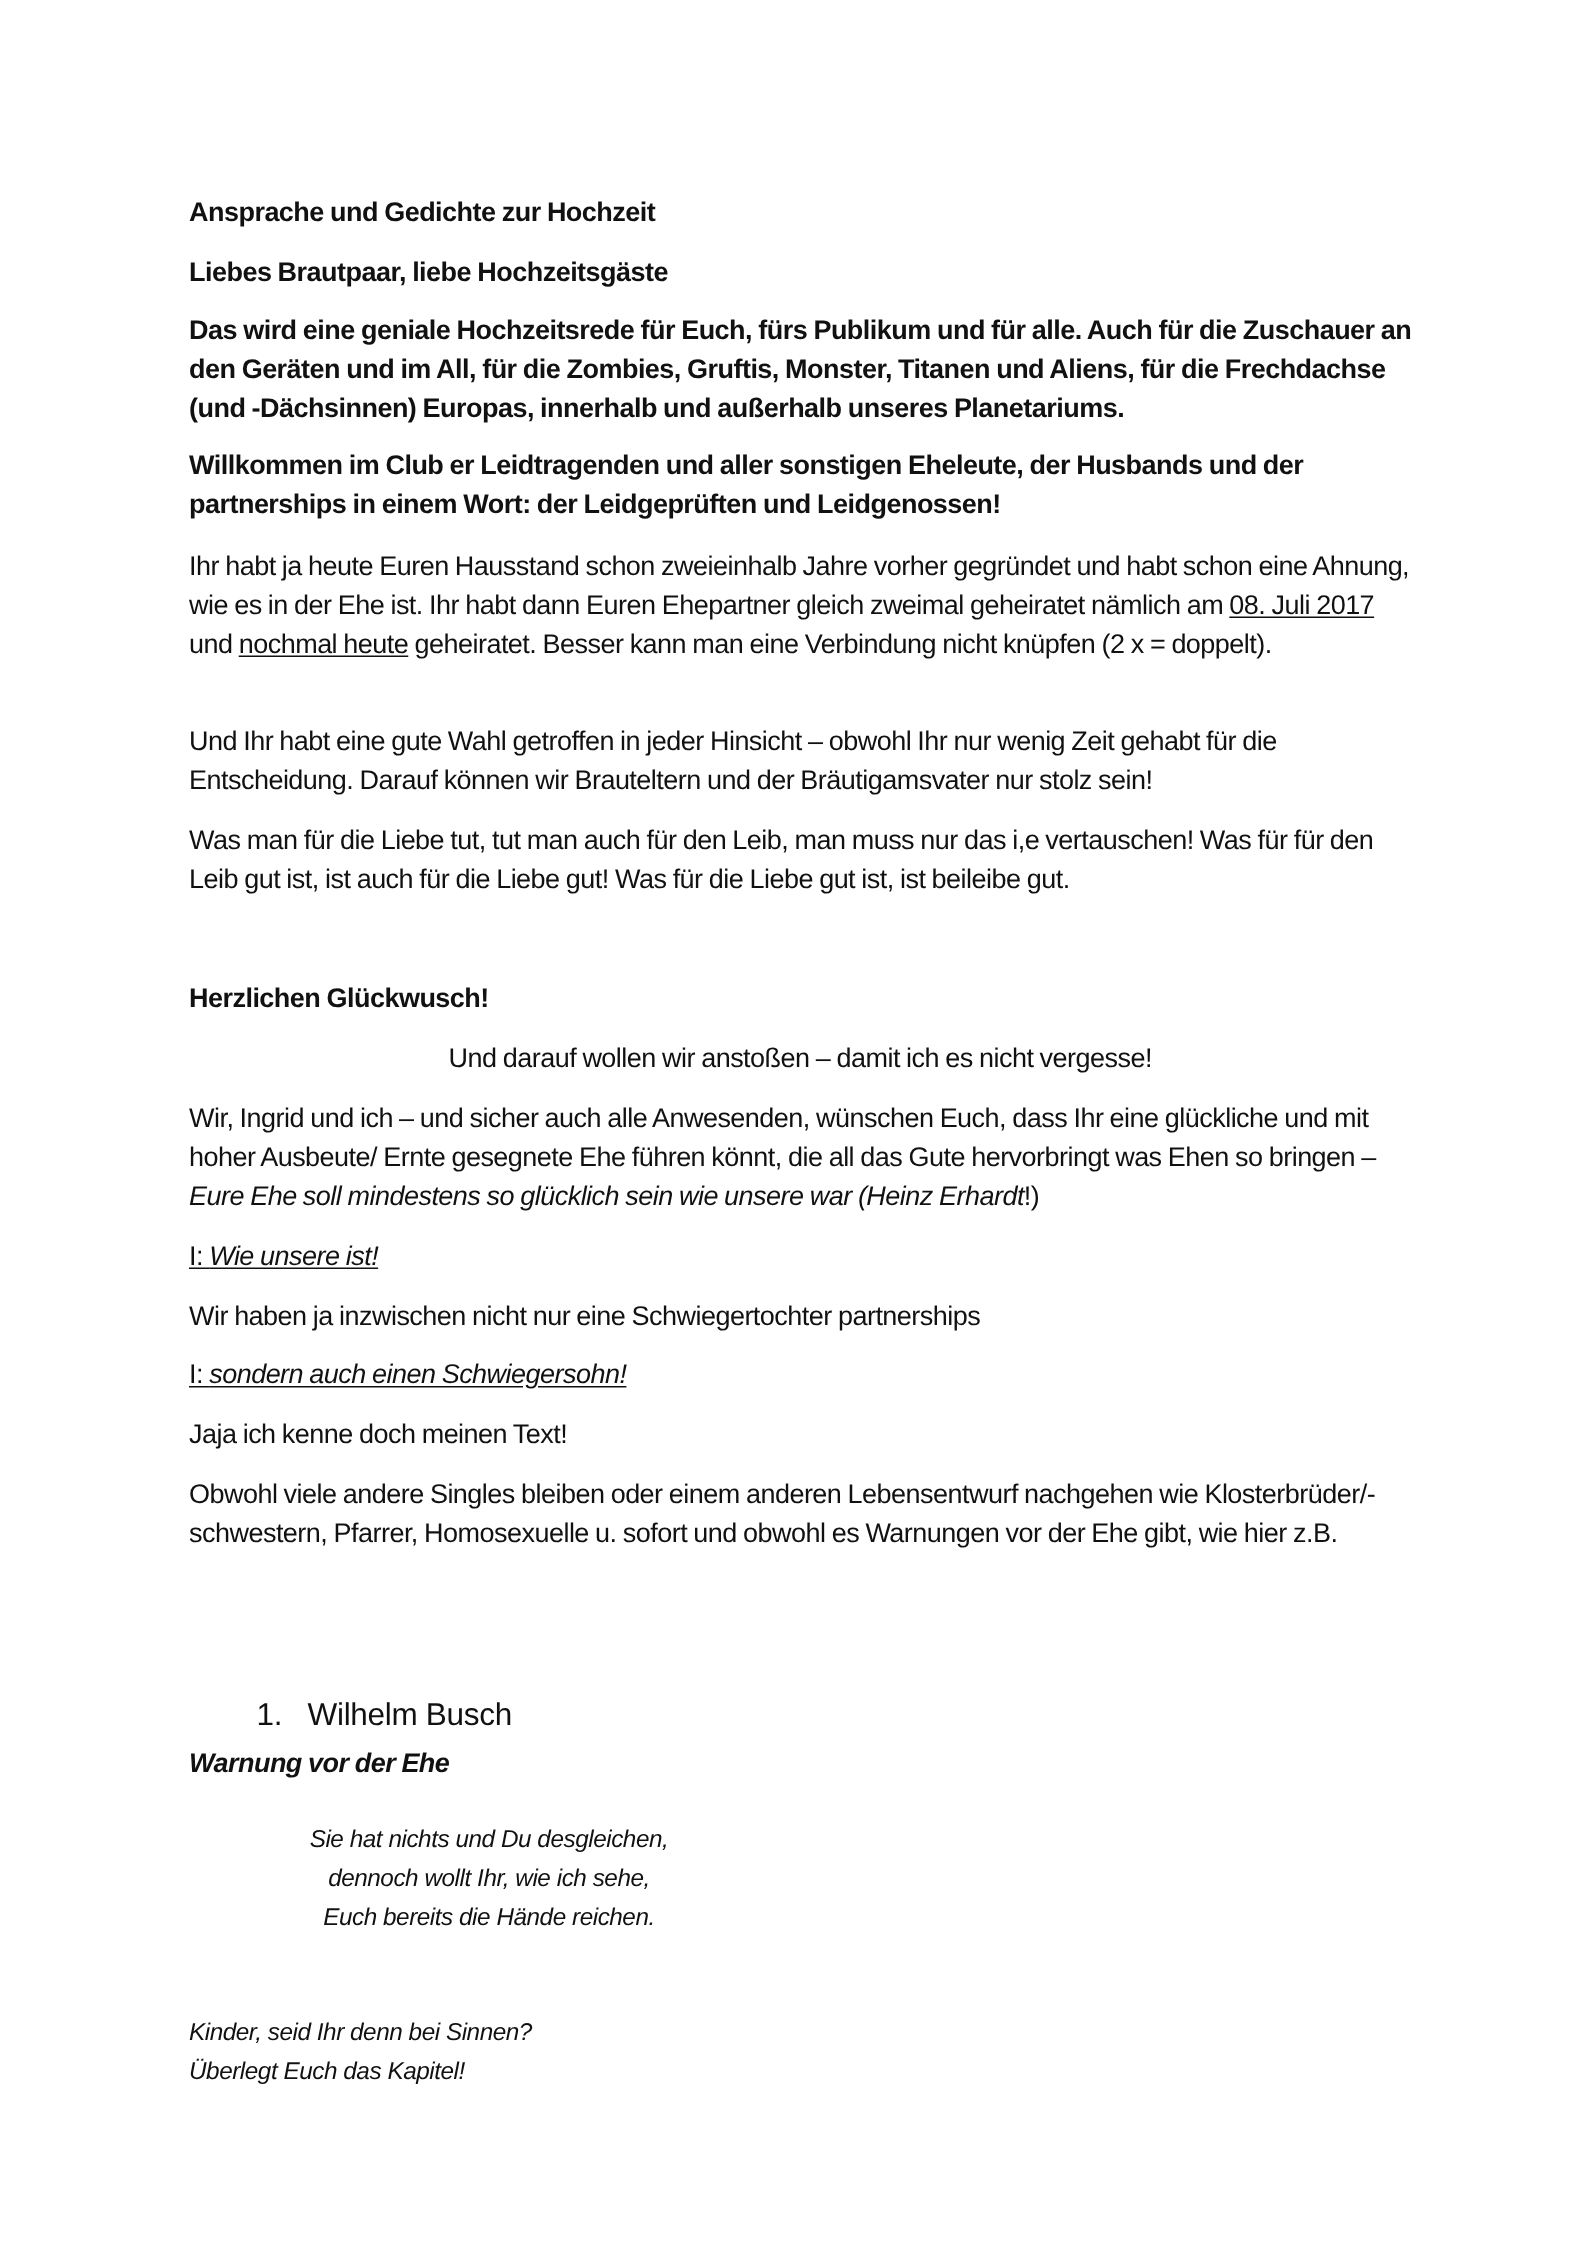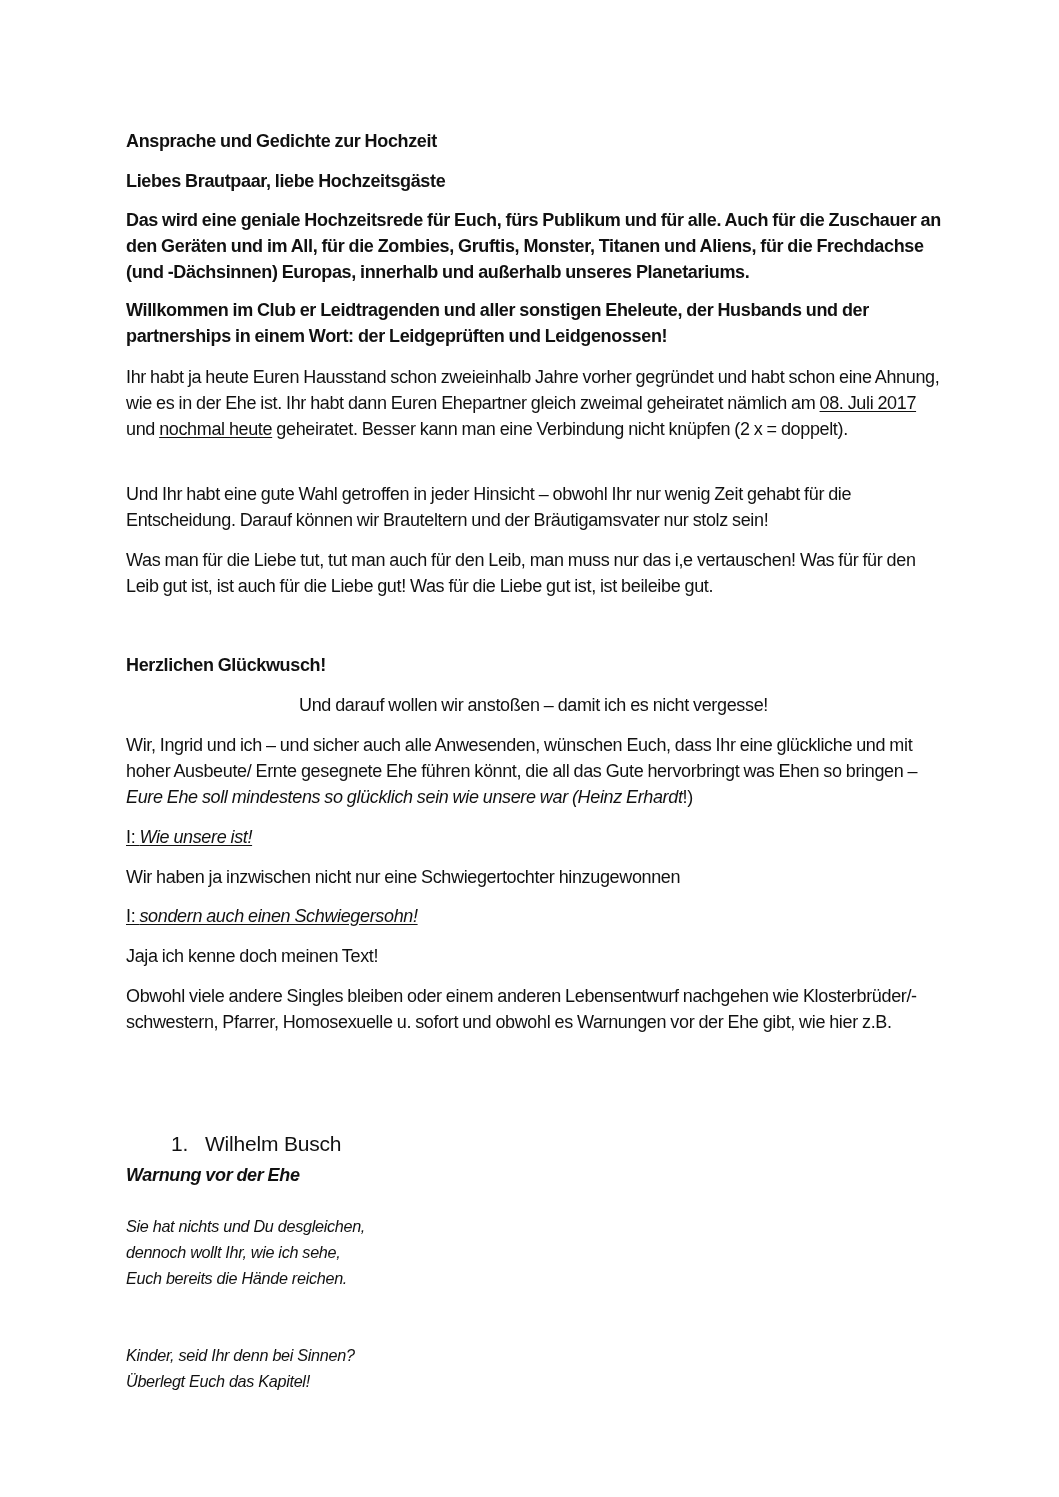--- a/index.html
+++ b/index.html
@@ -77,33 +77,33 @@
   <p class="p" style="top:547px;">Was man für die Liebe tut, tut man auch für den Leib, man muss nur das i,e vertauschen! Was für für den Leib gut ist, ist auch für die Liebe gut! Was für die Liebe gut ist, ist beileibe gut.</p>
 
   <p class="p bold" style="top:652px;">Herzlichen Glückwusch!</p>
 
   <p class="p" style="top:692px;text-align:center;">Und darauf wollen wir anstoßen – damit ich es nicht vergesse!</p>
 
   <p class="p" style="top:732px;"><span>Wir, Ingrid und ich – und sicher auch alle Anwesenden, wünschen Euch, dass Ihr eine glückliche und mit hoher Ausbeute/ Ernte gesegnete Ehe führen könnt, die all das Gute hervorbringt was Ehen so bringen – </span><span class="i">Eure Ehe soll mindestens so glücklich sein wie unsere war (Heinz Erhardt</span><span>!)</span></p>
 
   <p class="p u" style="top:824px;"><span>I: </span><span class="i">Wie unsere ist!</span></p>
 
-  <p class="p" style="top:864px;">Wir haben ja inzwischen nicht nur eine Schwiegertochter hinzugewonnen</p>
+  <p class="p" style="top:864px;">Wir haben ja inzwischen nicht nur eine Schwiegertochter partnerships</p>
 
   <p class="p u" style="top:903px;"><span>I: </span><span class="i">sondern auch einen Schwiegersohn!</span></p>
 
   <p class="p" style="top:943px;">Jaja ich kenne doch meinen Text!</p>
 
   <p class="p" style="top:983px;">Obwohl viele andere Singles bleiben oder einem anderen Lebensentwurf nachgehen wie Klosterbrüder/-schwestern, Pfarrer, Homosexuelle u. sofort und obwohl es Warnungen vor der Ehe gibt, wie hier z.B.</p>
 
   <h2 class="heading1" style="top:1117px; font-weight:normal;"><span class="num">1.</span><span>Wilhelm Busch</span></h2>
 
   <p class="p bold i" style="top:1162px;">Warnung vor der Ehe</p>
 
-  <div class="poem" style="top:1213px;">
+  <div class="poem" style="top:1213px;text-align:center;">
     <span class="poem-line">Sie hat nichts und Du desgleichen,</span>
     <span class="poem-line">dennoch wollt Ihr, wie ich sehe,</span>
     <span class="poem-line">Euch bereits die Hände reichen.</span>
   </div>
 
   <div class="poem" style="top:1342px;">
     <span class="poem-line">Kinder, seid Ihr denn bei Sinnen?</span>
     <span class="poem-line">Überlegt Euch das Kapitel!</span>
   </div>
 

